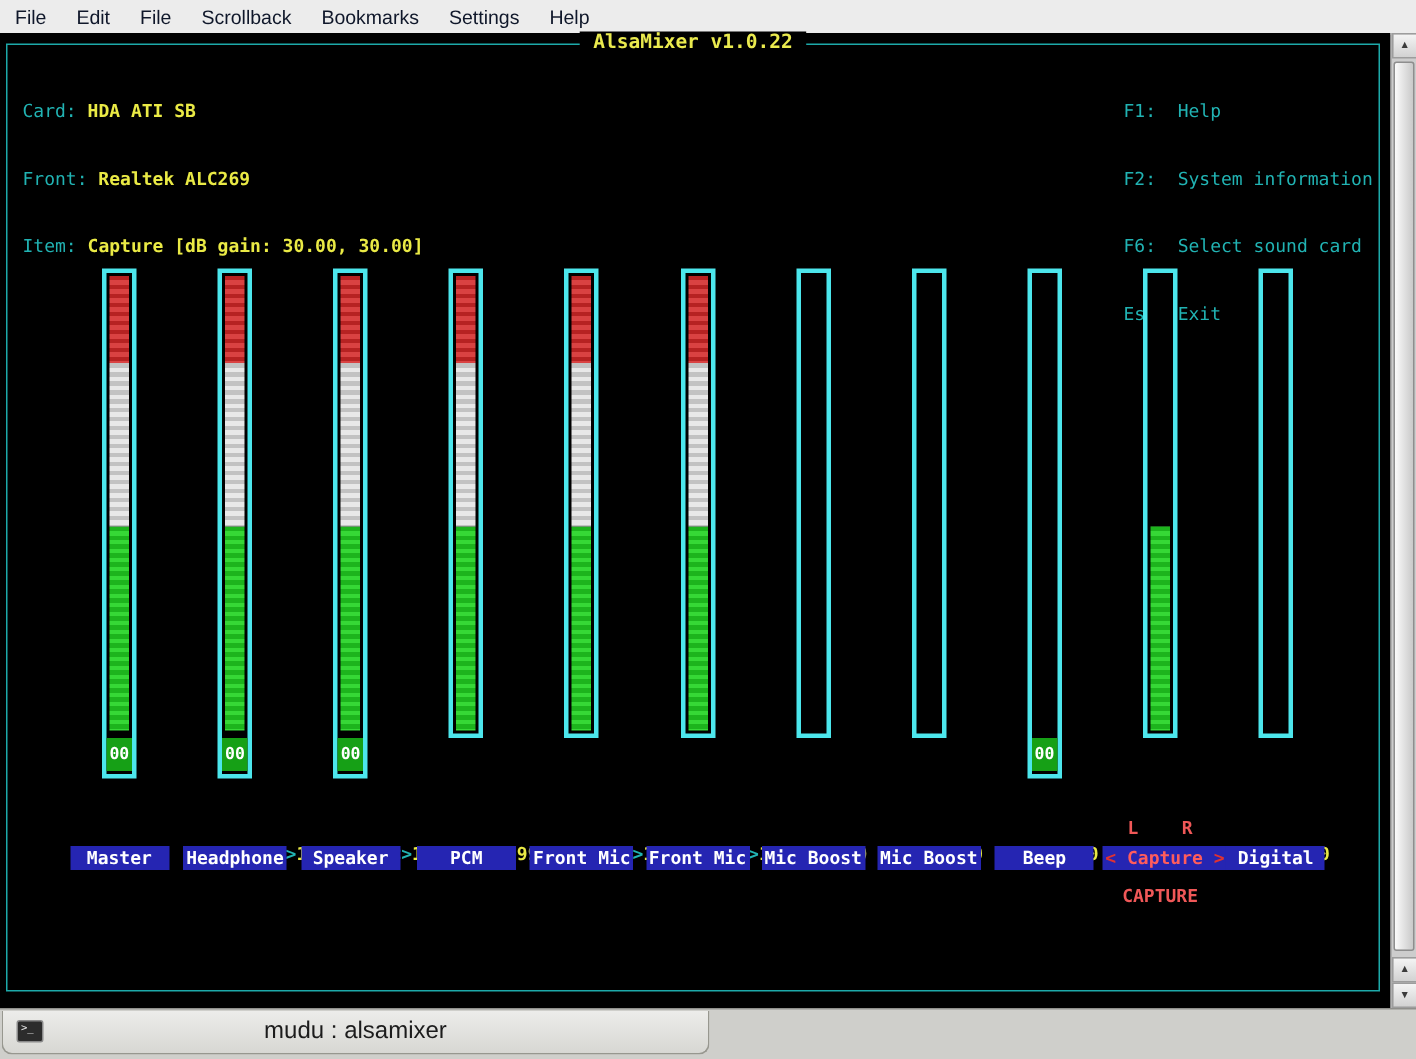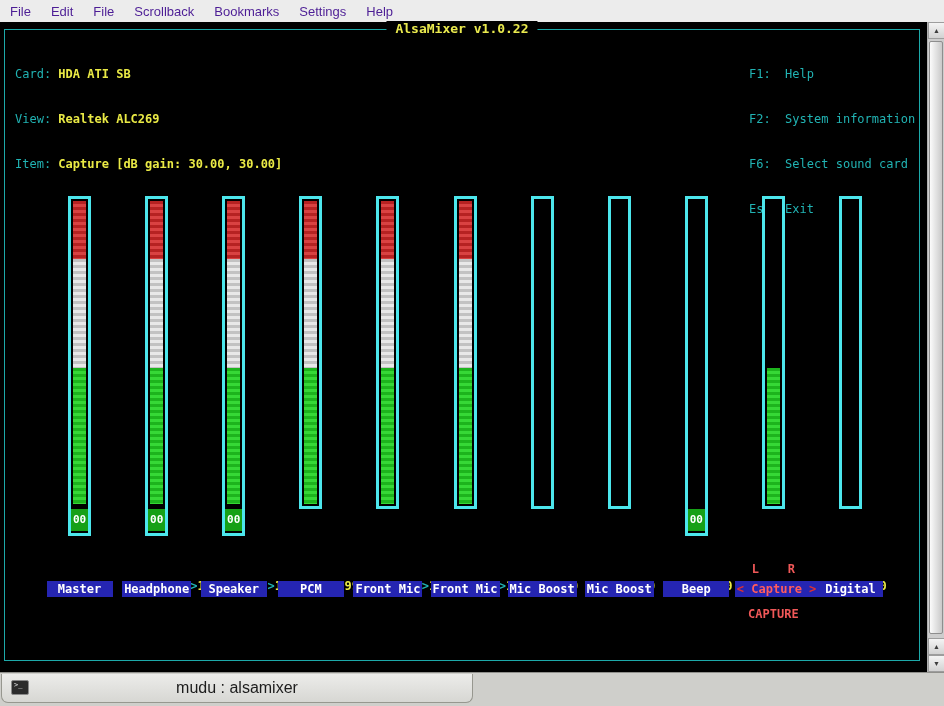--- a/index.html
+++ b/index.html
@@ -2,37 +2,37 @@
 <html><head>
 <meta charset="utf-8">
 <style>
   html,body{margin:0;padding:0;background:#000;}
   body{width:944px;height:706px;position:relative;overflow:hidden;
        font-family:"Liberation Sans",sans-serif;-webkit-font-smoothing:antialiased;}
 
   
   .menubar{position:absolute;top:0;left:0;width:944px;height:22px;background:#ececec;
            border-bottom:1px solid #a9a9a9;display:flex;align-items:center;}
-  .menubar .mitem{font-size:13px;color:#4c1d95;padding:2px 10px;cursor:default;}
+  .menubar .mitem{font-size:13px;color:#0f172a;padding:2px 10px;cursor:default;}
 
   
   .terminal{position:absolute;top:22px;left:0;width:927px;height:650px;background:#000;
             font-family:"DejaVu Sans Mono","Liberation Mono",monospace;}
   .tui-box{position:absolute;left:4px;top:7px;width:914px;height:630px;
            border:1px solid #1da9a9;}
   .tui-title{position:absolute;top:-9px;left:50%;transform:translateX(-50%);
              background:#000;padding:0 9px;color:#eaea4e;font-weight:bold;font-size:13px;white-space:pre;text-align:center;}
   .cyan{color:#21b3b3;}
   .yellow{color:#eaea45;font-weight:bold;}
   .redtxt{color:#f05858;font-weight:bold;}
   .info-block{position:absolute;left:10px;top:7px;font-size:12px;line-height:15px;white-space:pre;}
   .help-block{position:absolute;left:744px;top:7px;font-size:12px;line-height:15px;white-space:pre;}
 
   
-  .channels{position:absolute;left:36px;top:166px;width:848px;height:410px;display:flex;}
+  .channels{position:absolute;left:36px;top:149px;width:848px;height:410px;display:flex;}
   .channel{flex:1 1 0;position:relative;text-align:center;}
   .bar-box{position:relative;margin:0 auto;width:17px;border:3px solid #4ce6ec;padding:2px 0 2px 0;background:#000;}
   .fill-zone{position:relative;width:13px;height:303px;margin:0 auto;}
   .seg{position:absolute;left:0;width:13px;}
   .seg.g{background:repeating-linear-gradient(180deg,#1db41d 0 3px,#36d836 3px 6px);}
   .seg.w{background:repeating-linear-gradient(180deg,#c2c2c2 0 3px,#e8e8e8 3px 6px);}
   .seg.r{background:repeating-linear-gradient(180deg,#b62222 0 3px,#d94242 3px 6px);}
   .switch-badge{margin:5px auto 0 auto;width:17px;height:22px;background:#16a016;
                 color:#fff;font-weight:bold;font-size:11px;line-height:22px;}
   .cap-heading{position:absolute;top:336px;left:0;right:0;font-size:12px;line-height:15px;white-space:pre;}
@@ -79,21 +79,21 @@
   <span class="mitem">Settings</span>
   <span class="mitem">Help</span>
 </div>
 
 <div class="terminal">
   <div class="tui-box">
     <div class="tui-title">AlsaMixer v1.0.22</div>
 
     <div class="info-block">
       <div><span class="cyan">Card: </span><span class="cyan"></span><span class="yellow">HDA ATI SB</span></div>
-      <div><span class="cyan">View: </span><span class="cyan"></span><span class="yellow">Realtek ALC269</span></div>
+      <div><span class="cyan">Front: </span><span class="cyan"></span><span class="yellow">Realtek ALC269</span></div>
       <div><span class="cyan">Item: </span><span class="cyan"></span><span class="yellow">Capture [dB gain: 30.00, 30.00]</span></div>
     </div>
 
     <div class="help-block cyan">
       <div>F1:  Help</div>
       <div>F2:  System information</div>
       <div>F6:  Select sound card</div>
       <div>Esc: Exit</div>
     </div>
 

